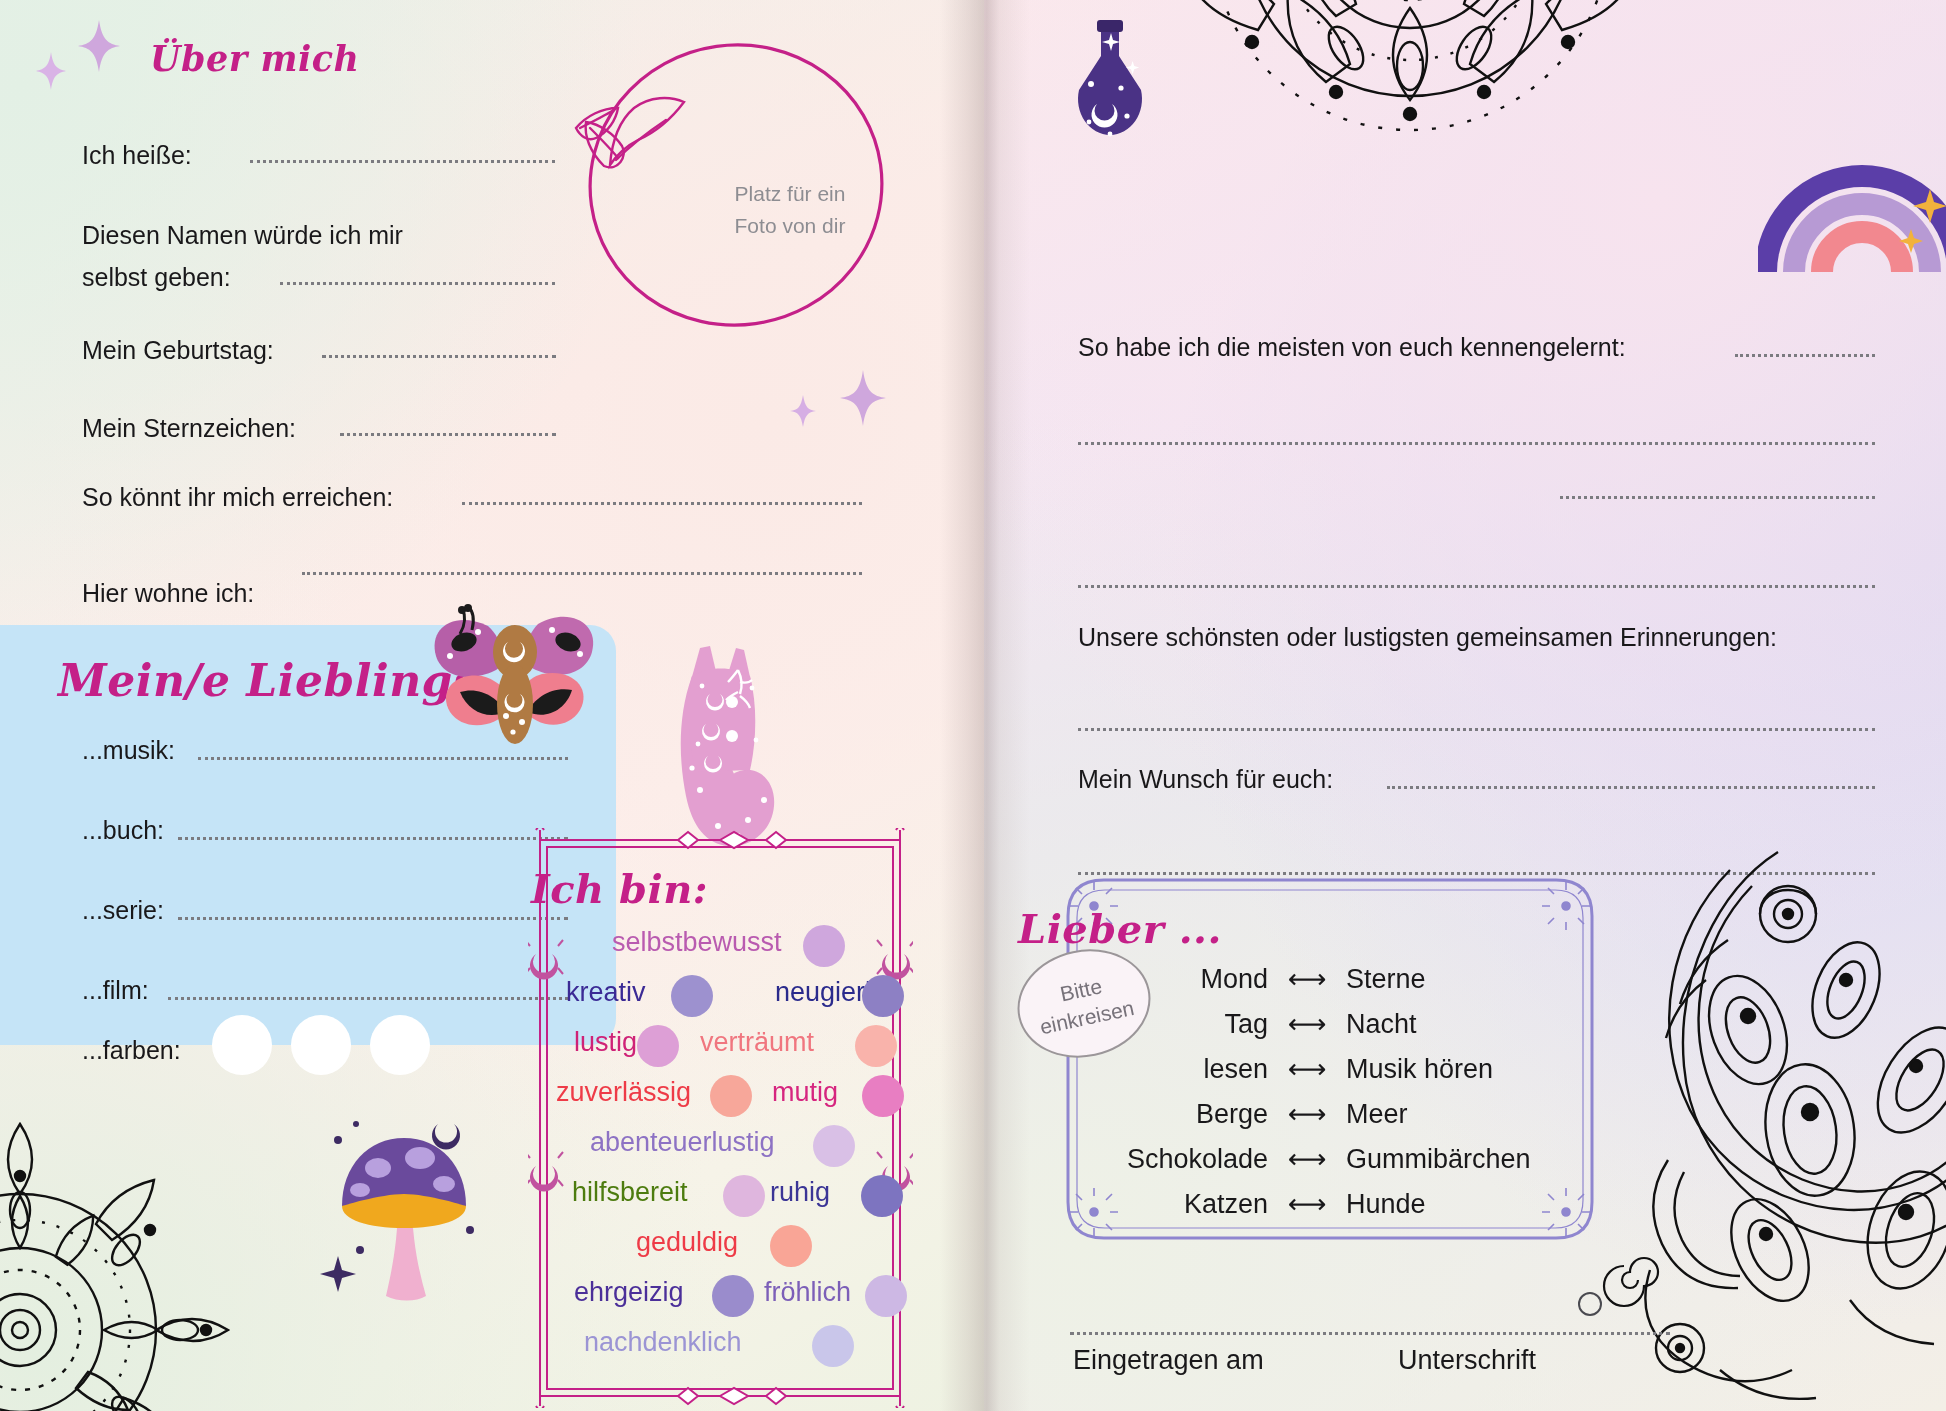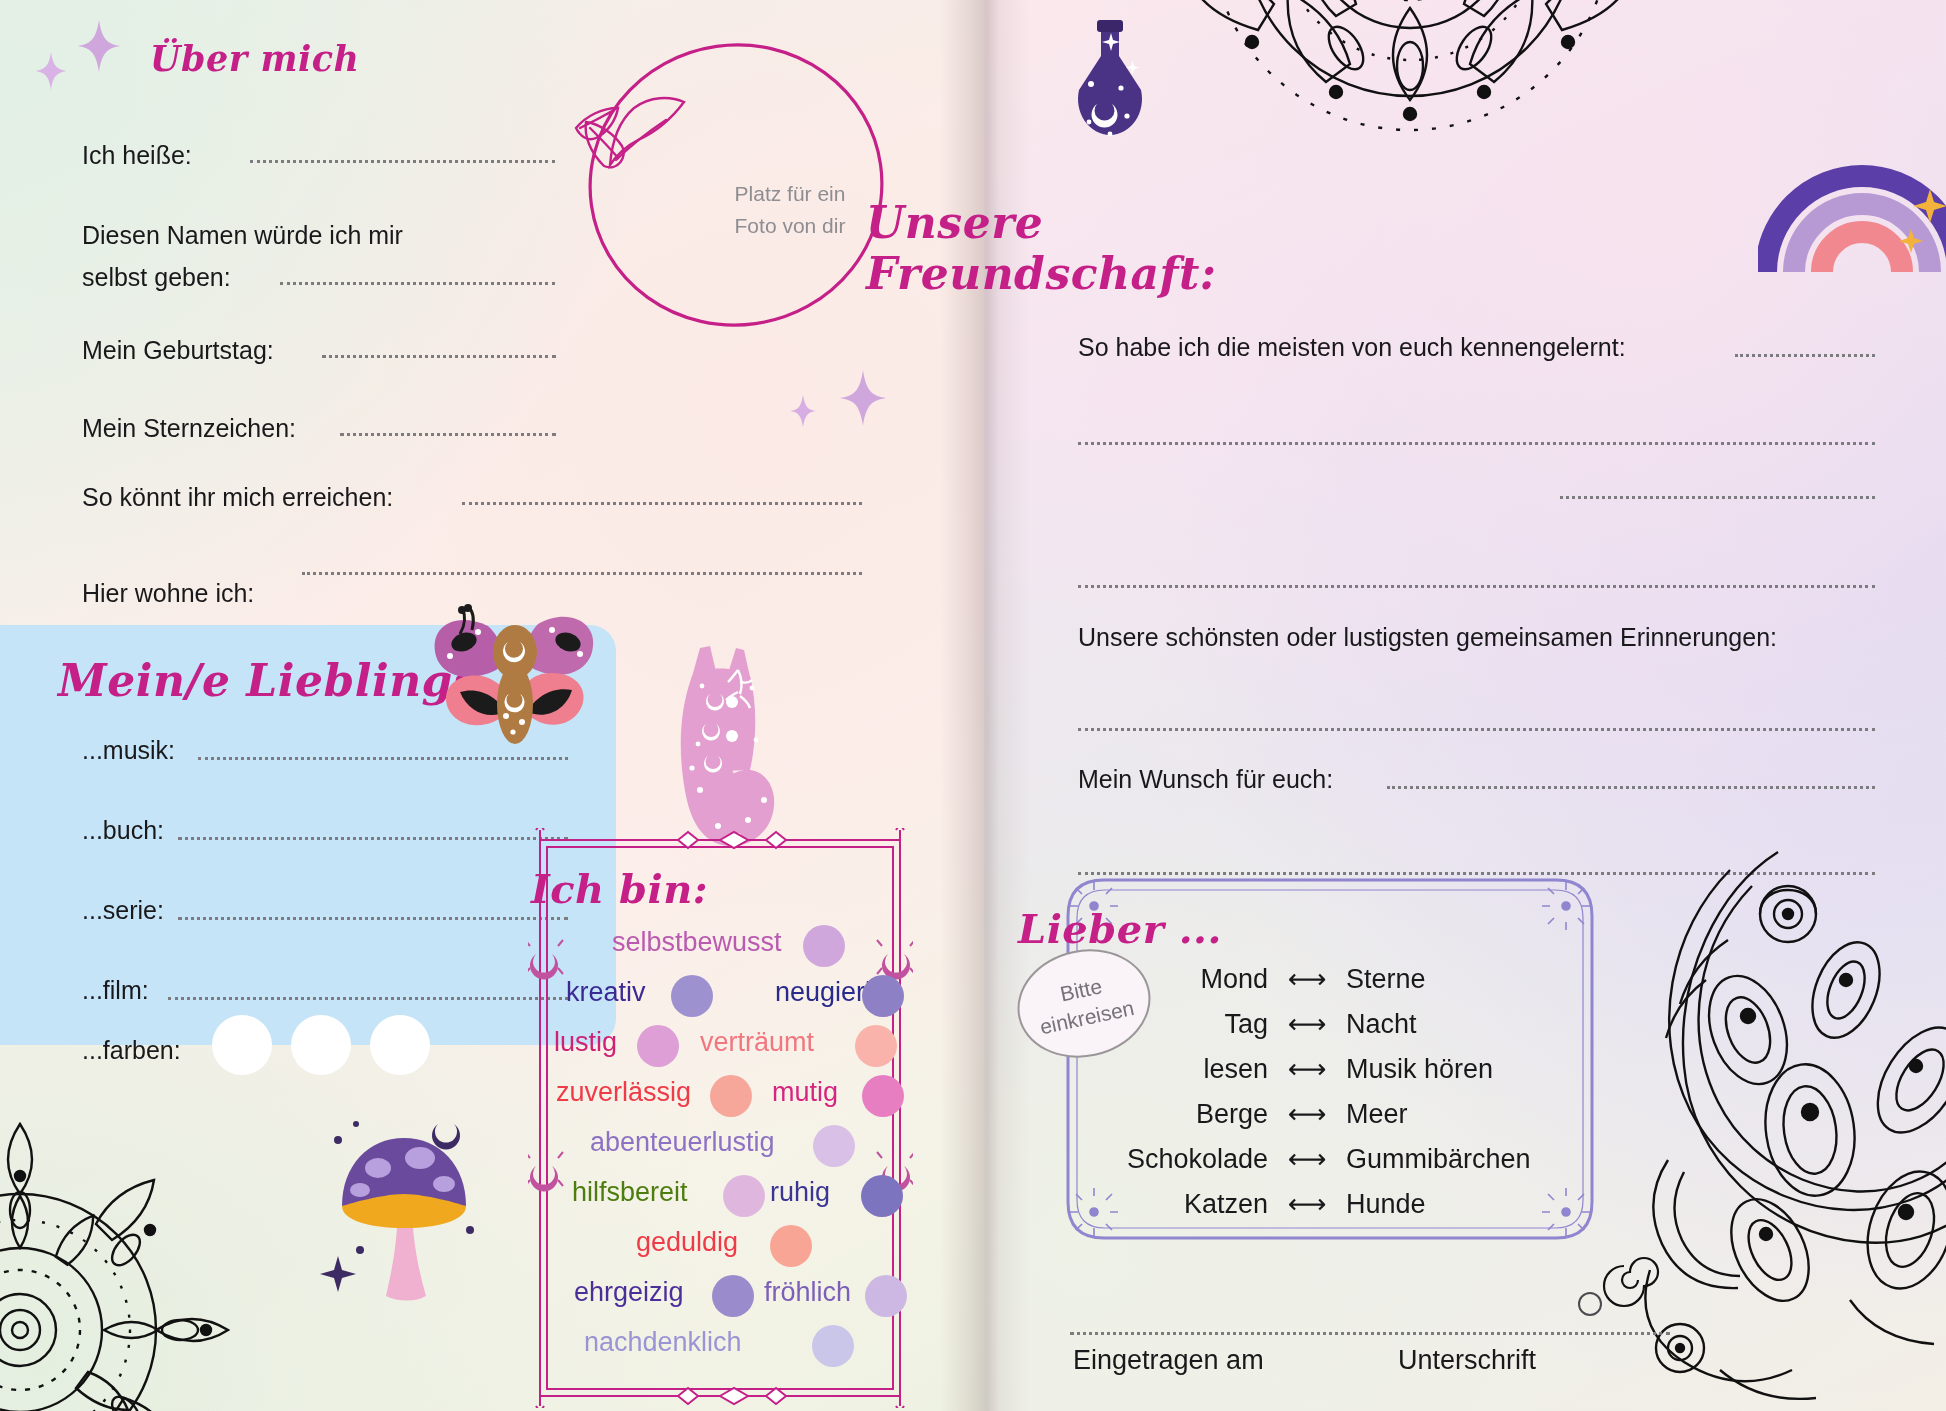--- a/index.html
+++ b/index.html
@@ -349,21 +349,21 @@
   <div id="h-ichbin" class="script">Ich bin:</div>
 
   <div class="dot" style="left:803px;top:925px;width:42px;height:42px;background:#cfa7dd;"></div>
   <div class="trait" style="left:612px;top:927px;color:#b95bb0;">selbstbewusst</div>
 
   <div class="trait" style="left:566px;top:977px;color:#3b2a95;">kreativ</div>
   <div class="dot" style="left:671px;top:975px;width:42px;height:42px;background:#9d91cf;"></div>
   <div class="trait" style="left:727px;top:977px;color:#2a2a8c;margin-left:48px;">neugierig</div>
   <div class="dot" style="left:862px;top:975px;width:42px;height:42px;background:#8d80c4;"></div>
 
-  <div class="trait" style="left:554px;top:1027px;color:#cf2277;">lustig</div>
+  <div class="trait" style="left:574px;top:1027px;color:#cf2277;">lustig</div>
   <div class="dot" style="left:637px;top:1025px;width:42px;height:42px;background:#dd9fd6;"></div>
   <div class="trait" style="left:700px;top:1027px;color:#f0767f;">verträumt</div>
   <div class="dot" style="left:855px;top:1025px;width:42px;height:42px;background:#f9b3ab;"></div>
 
   <div class="trait" style="left:556px;top:1077px;color:#ee3b47;">zuverlässig</div>
   <div class="dot" style="left:710px;top:1075px;width:42px;height:42px;background:#f7a79a;"></div>
   <div class="trait" style="left:772px;top:1077px;color:#d6257f;">mutig</div>
   <div class="dot" style="left:862px;top:1075px;width:42px;height:42px;background:#e87ec2;"></div>
 
   <div class="trait" style="left:590px;top:1127px;color:#8d72c4;">abenteuerlustig</div>
@@ -448,24 +448,20 @@
       <path d="M8 152 a96 96 0 0 1 192 0" stroke="#5b3ea8"></path>
       <path d="M36 152 a68 68 0 0 1 136 0" stroke="#b79ad4"></path>
       <path d="M64 152 a40 40 0 0 1 80 0" stroke="#f2888f"></path>
     </g>
     <g fill="#f2b23c">
       <path d="M168 82 l4 -13 l4 13 l13 4 l-13 4 l-4 13 l-4 -13 l-13 -4Z"></path>
       <path d="M150 118 l3 -9 l3 9 l9 3 l-9 3 l-3 9 l-3 -9 l-9 -3Z"></path>
     </g>
   </svg>
 
-  <div id="h-unsere" class="script">
-    <span>Unsere</span><br>
-    <span>Freundschaft:</span>
-  </div>
 
   <div class="rrow" style="left:1078px;top:333px;">So habe ich die meisten von euch kennengelernt:</div>
   <div class="rdots" style="left:1735px;top:352px;width:140px;"></div>
   <div class="rdots" style="left:1078px;top:440px;width:797px;"></div>
 
   <div class="rdots" style="left:1560px;top:494px;width:315px;"></div>
   <div class="rdots" style="left:1078px;top:583px;width:797px;"></div>
 
   <div class="rrow" style="left:1078px;top:623px;">Unsere schönsten oder lustigsten gemeinsamen Erinnerungen:</div>
   <div class="rdots" style="left:1078px;top:726px;width:797px;"></div>

